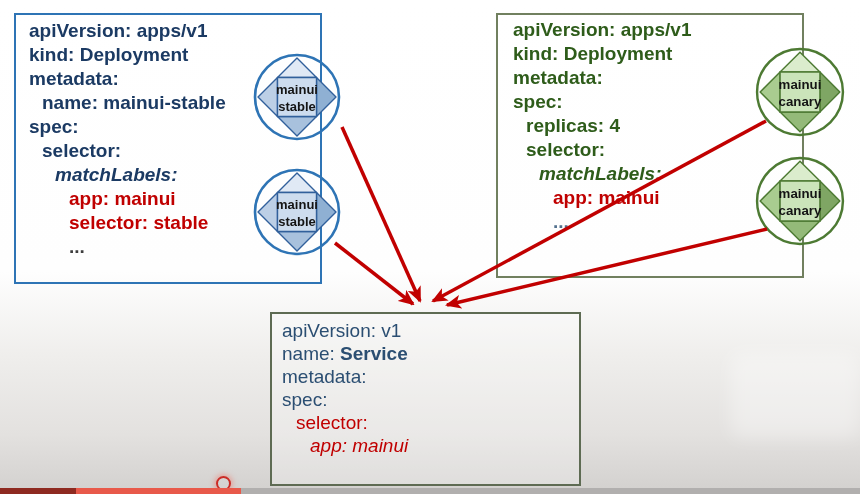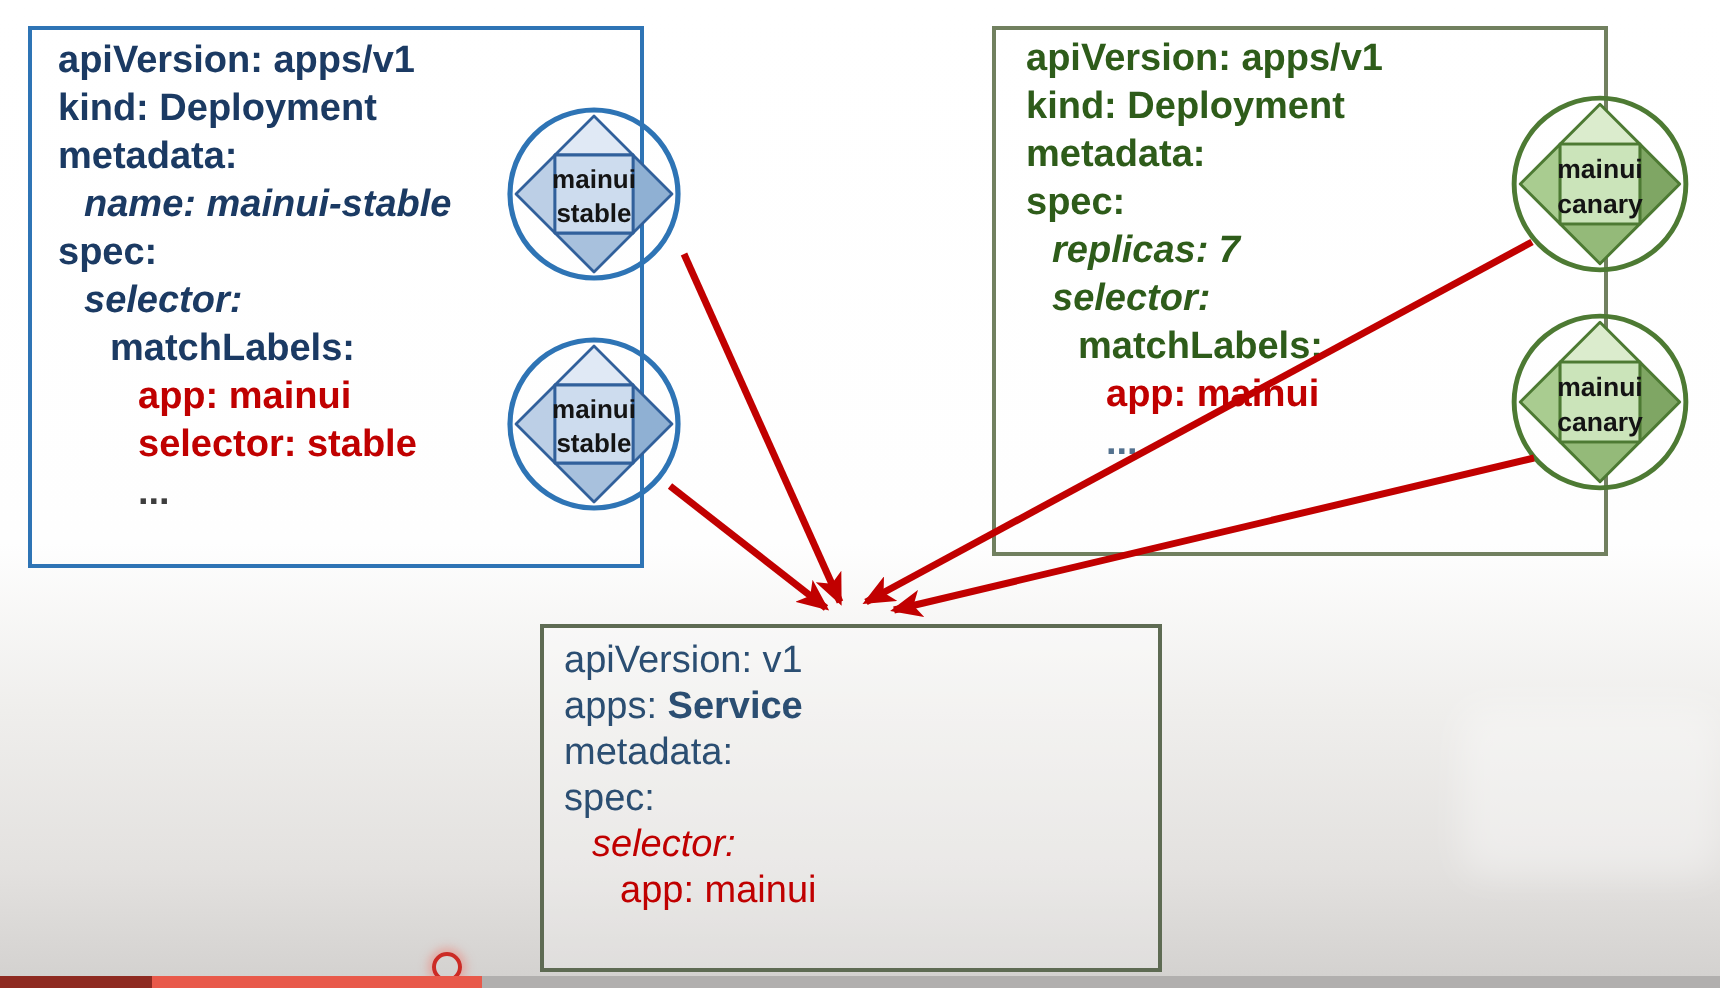--- a/index.html
+++ b/index.html
@@ -7,21 +7,21 @@
     position:relative;width:860px;height:494px;overflow:hidden;
     font-family:"Liberation Sans","DejaVu Sans",sans-serif;
     background:linear-gradient(180deg,#ffffff 0%,#fefefe 55%,#efeeec 72%,#e3e1df 88%,#d2d0ce 100%);
   }
   .box{position:absolute;box-sizing:border-box;background:transparent;z-index:1;}
   .sbox{left:14px;top:13px;width:308px;height:271px;border:2px solid #2e74b5;padding:4px 0 0 13px;}
   .cbox{left:496px;top:13px;width:308px;height:265px;border:2px solid #71805f;padding:3px 0 0 15px;}
   .vbox{left:270px;top:312px;width:311px;height:174px;border:2px solid #5e6b53;padding:5px 0 0 10px;background:rgba(255,255,255,0.25);}
   .ln{line-height:24px;font-size:19px;font-weight:700;white-space:nowrap;}
   .vbox .ln{line-height:23px;font-weight:400;}
-  .i1{padding-left:13px;font-style:italic;} .i2{padding-left:26px;} .i3{padding-left:40px;}
+  .i1{padding-left:13px;} .i2{padding-left:26px;font-style:italic;} .i3{padding-left:40px;}
   .vbox .i1{padding-left:14px;} .vbox .i2{padding-left:28px;}
   .sbox .main{color:#1b3a63;}
   .cbox .main{color:#2e5c1a;}
   .vbox .main{color:#2b4e72;}
   .red{color:#c00000;}
   .boldtxt{font-weight:700;}
   .sbox .dots{color:#3d3d3d;}
   .cbox .dots{color:#53718e;}
   .icon{position:absolute;z-index:3;}
   .icon text{font-family:"Liberation Sans","DejaVu Sans",sans-serif;font-weight:700;font-size:13px;fill:#141414;text-anchor:middle;}
@@ -53,30 +53,30 @@
     <div class="ln i3 red">app: mainui</div>
     <div class="ln i3 red">selector: stable</div>
     <div class="ln i3 dots">...</div>
   </div>
 
   <div class="box cbox">
     <div class="ln i0 main">apiVersion: apps/v1</div>
     <div class="ln i0 main">kind: Deployment</div>
     <div class="ln i0 main">metadata:</div>
     <div class="ln i0 main">spec:</div>
-    <div class="ln i1 main">replicas: 7</div>
+    <div class="ln i1 main">replicas: 4</div>
     <div class="ln i1 main">selector:</div>
     <div class="ln i2 main">matchLabels:</div>
     <div class="ln i3 red">app: mainui</div>
     <div class="ln i3 dots">...</div>
   </div>
 
   <div class="box vbox">
     <div class="ln i0 main">apiVersion: v1</div>
-    <div class="ln i0 main"><span>apps:</span>&nbsp;<span class="boldtxt">Service</span></div>
+    <div class="ln i0 main"><span>name:</span>&nbsp;<span class="boldtxt">Service</span></div>
     <div class="ln i0 main">metadata:</div>
     <div class="ln i0 main">spec:</div>
     <div class="ln i1 red boldtxt">selector:</div>
     <div class="ln i2 red boldtxt">app: mainui</div>
   </div>
 
   <svg class="icon" style="left:252px;top:52px" width="90" height="90" viewBox="0 0 90 90">
     <circle cx="45" cy="45" r="42" fill="none" stroke="#2e74b5" stroke-width="2.6"></circle>
     <g stroke="#31609b" stroke-width="1.4" stroke-linejoin="round">
       <polygon points="45,6 64.5,25.5 25.5,25.5" fill="#e0e9f5"></polygon>

